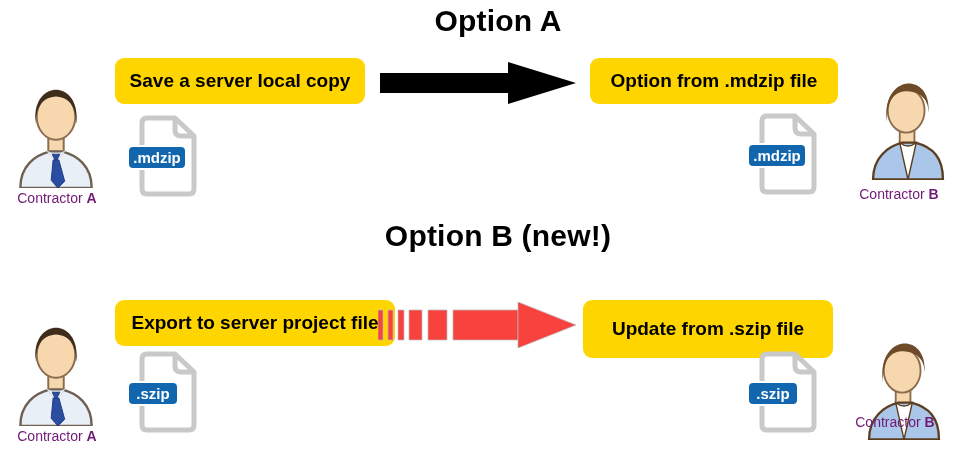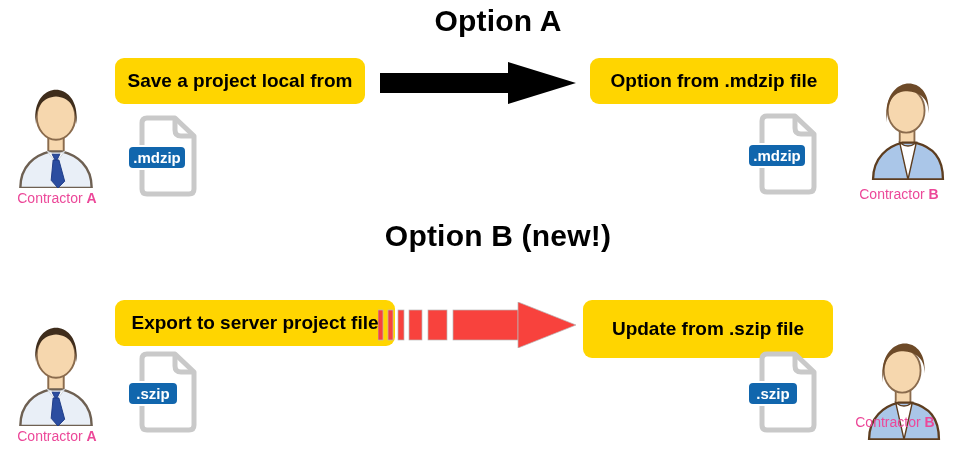--- a/index.html
+++ b/index.html
@@ -27,21 +27,21 @@
   .pArr2{left:378px;top:302px;width:198px;height:46px;}
   .pA1{left:6px;top:80px;width:100px;height:108px;}
   .pA2{left:6px;top:318px;width:100px;height:108px;}
   .pPB1{left:862px;top:76px;width:92px;height:104px;}
   .pPB2{left:858px;top:336px;width:92px;height:104px;}
   .pF1{left:128px;top:114px;width:76px;height:84px;}
   .pF2{left:748px;top:112px;width:76px;height:84px;}
   .pF3{left:128px;top:350px;width:76px;height:84px;}
   .pF4{left:748px;top:350px;width:76px;height:84px;}
   .actor-label{
-    position:absolute;font-size:14px;color:#ec4899;text-align:center;white-space:nowrap;
+    position:absolute;font-size:14px;color:#701a75;text-align:center;white-space:nowrap;
   }
   .actor-label b{margin-left:4px;font-weight:700;}
   .pLA1{left:2px;top:190px;width:110px;}
   .pLA2{left:2px;top:428px;width:110px;}
   .pLB1{left:844px;top:186px;width:110px;}
   .pLB2{left:840px;top:414px;width:110px;}
   
   .arrow-black{fill:var(--arrow_black,#000);}
   .arrow-red{fill:var(--arrow_red,#f8423d);stroke:#b9b9b9;stroke-width:.7;}
   .file-page{fill:#fff;stroke:var(--file_gray,#c9c9c9);stroke-width:5;stroke-linejoin:round;}
@@ -87,21 +87,21 @@
 
 <div class="canvas">
 
   <h1 class="title posT1">Option A</h1>
 
   <svg class="abs pA1" viewBox="0 0 100 112">
       <use href="#person-a"></use>
     </svg>
   <div class="actor-label pLA1"><span>Contractor</span><b>A</b></div>
 
-  <div class="step-box pB1box">Save a project local from</div>
+  <div class="step-box pB1box">Save a server local copy</div>
 
   <svg class="abs pArr1" viewBox="0 0 196 42">
     <rect class="arrow-black" x="0" y="11" width="128" height="20"></rect>
     <polygon class="arrow-black" points="128,0 196,21 128,42"></polygon>
   </svg>
 
   <div class="step-box pB2box">Option from .mdzip file</div>
 
   <svg class="abs pF1" viewBox="0 0 76 84">
     <use href="#file-shape"></use>

